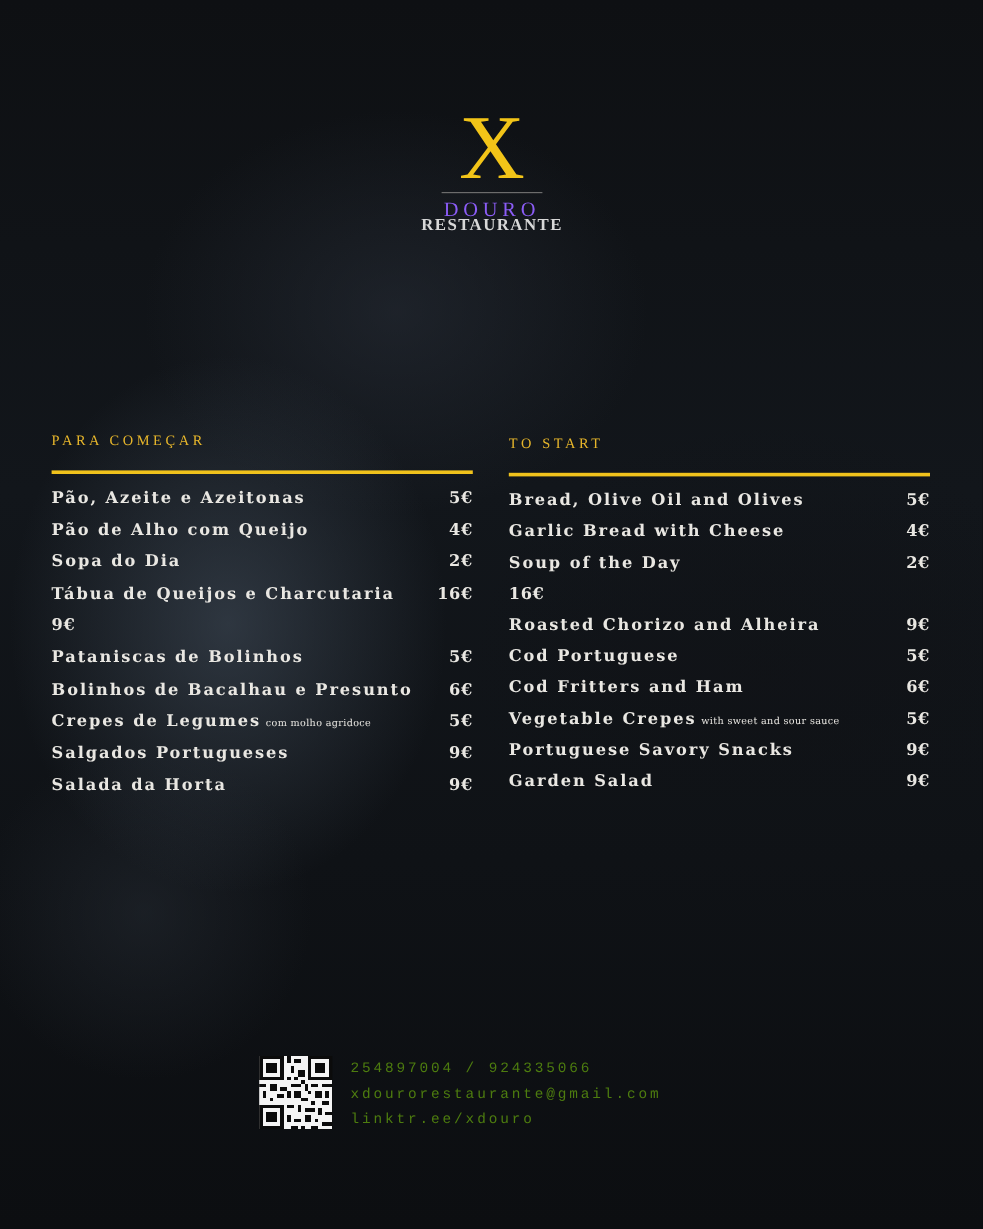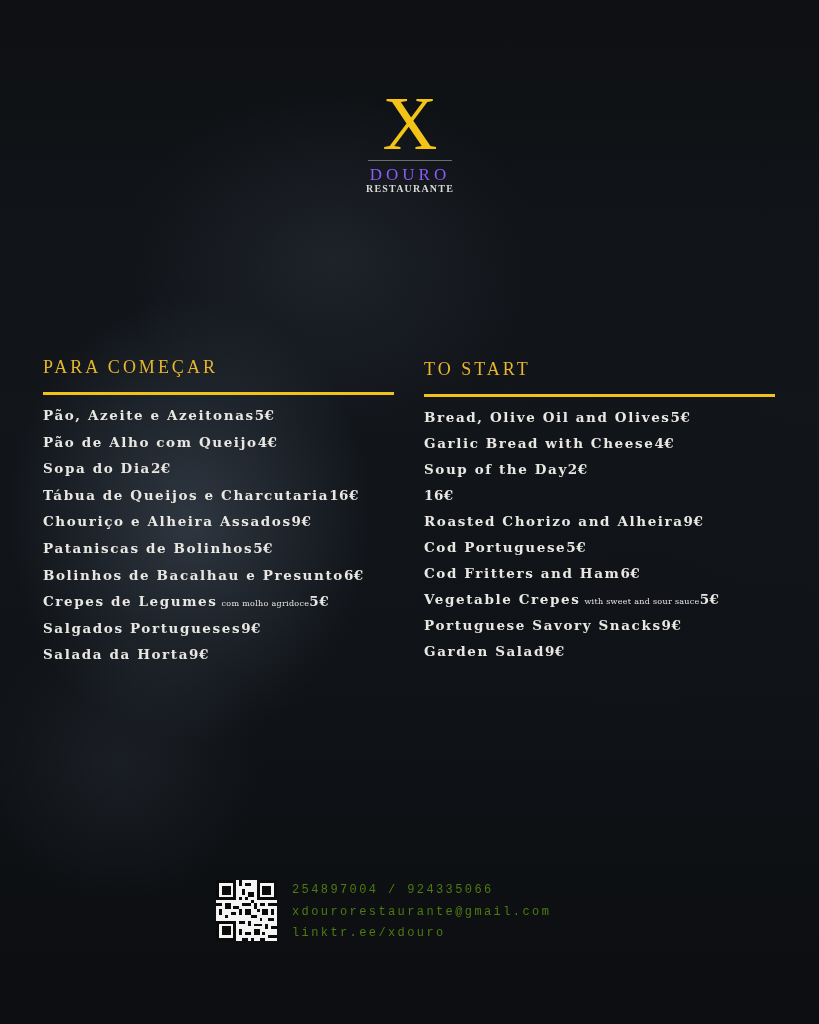--- a/index.html
+++ b/index.html
@@ -28,36 +28,36 @@
   }
   .logo-rule {
     width: 84px; height: 1px; background: #6c6c6c; margin: 2px auto 6px auto;
   }
   .logo-douro {
     font-family: "Liberation Serif", serif;
     color: #8b5cf6; font-size: 17px; letter-spacing: 4px; line-height: 16px;
   }
   .logo-rest {
     font-family: "Liberation Serif", serif;
-    color: #d8d8d8; font-size: 10px; letter-spacing: 1.2px; line-height: 11px; font-weight: bold;
+    color: #d8d8d8; font-size: 14px; letter-spacing: 1.2px; line-height: 11px; font-weight: bold;
   }
   .col {
     position: absolute; width: 351px;
   }
   .col.pt { left: 43px; top: 356px; }
   .col.en { left: 424px; top: 358px; }
   .col-title {
     color: #e7b62b; font-family: "Liberation Serif", serif;
-    font-size: 18px; letter-spacing: 3px; line-height: 22px; height: 24px;
+    font-size: 12px; letter-spacing: 3px; line-height: 22px; height: 24px;
   }
   .col-rule {
     height: 3px; background: #f0c21c; margin-top: 12px; margin-bottom: 12px;
   }
   .item {
-    display: flex; align-items: baseline;
+    display: flex; justify-content: space-between; align-items: baseline;
     height: 26.6px; font-size: 13.5px; letter-spacing: 1.6px; font-weight: bold;
     color: #e9e7e2;
   }
   .col.en .item { height: 26px; }
   .item .note {
     font-size: 8px; letter-spacing: 0.3px; font-weight: normal; margin-left: 4px;
   }
   .price { letter-spacing: 0.5px; font-weight: bold; }
   .footer {
     position: absolute; left: 216px; top: 880px; display: flex; align-items: flex-start;
@@ -95,21 +95,20 @@
     </div>
   <div class="item">
       <span><span>Sopa do Dia</span></span>
       <span class="price">2€</span>
     </div>
   <div class="item">
       <span><span>Tábua de Queijos e Charcutaria</span></span>
       <span class="price">16€</span>
     </div>
   <div class="item">
-      <span><span>Chouriço e Alheira Assados</span></span>
       <span class="price">9€</span>
     </div>
   <div class="item">
       <span><span>Pataniscas de Bolinhos</span></span>
       <span class="price">5€</span>
     </div>
   <div class="item">
       <span><span>Bolinhos de Bacalhau e Presunto</span></span>
       <span class="price">6€</span>
     </div>

